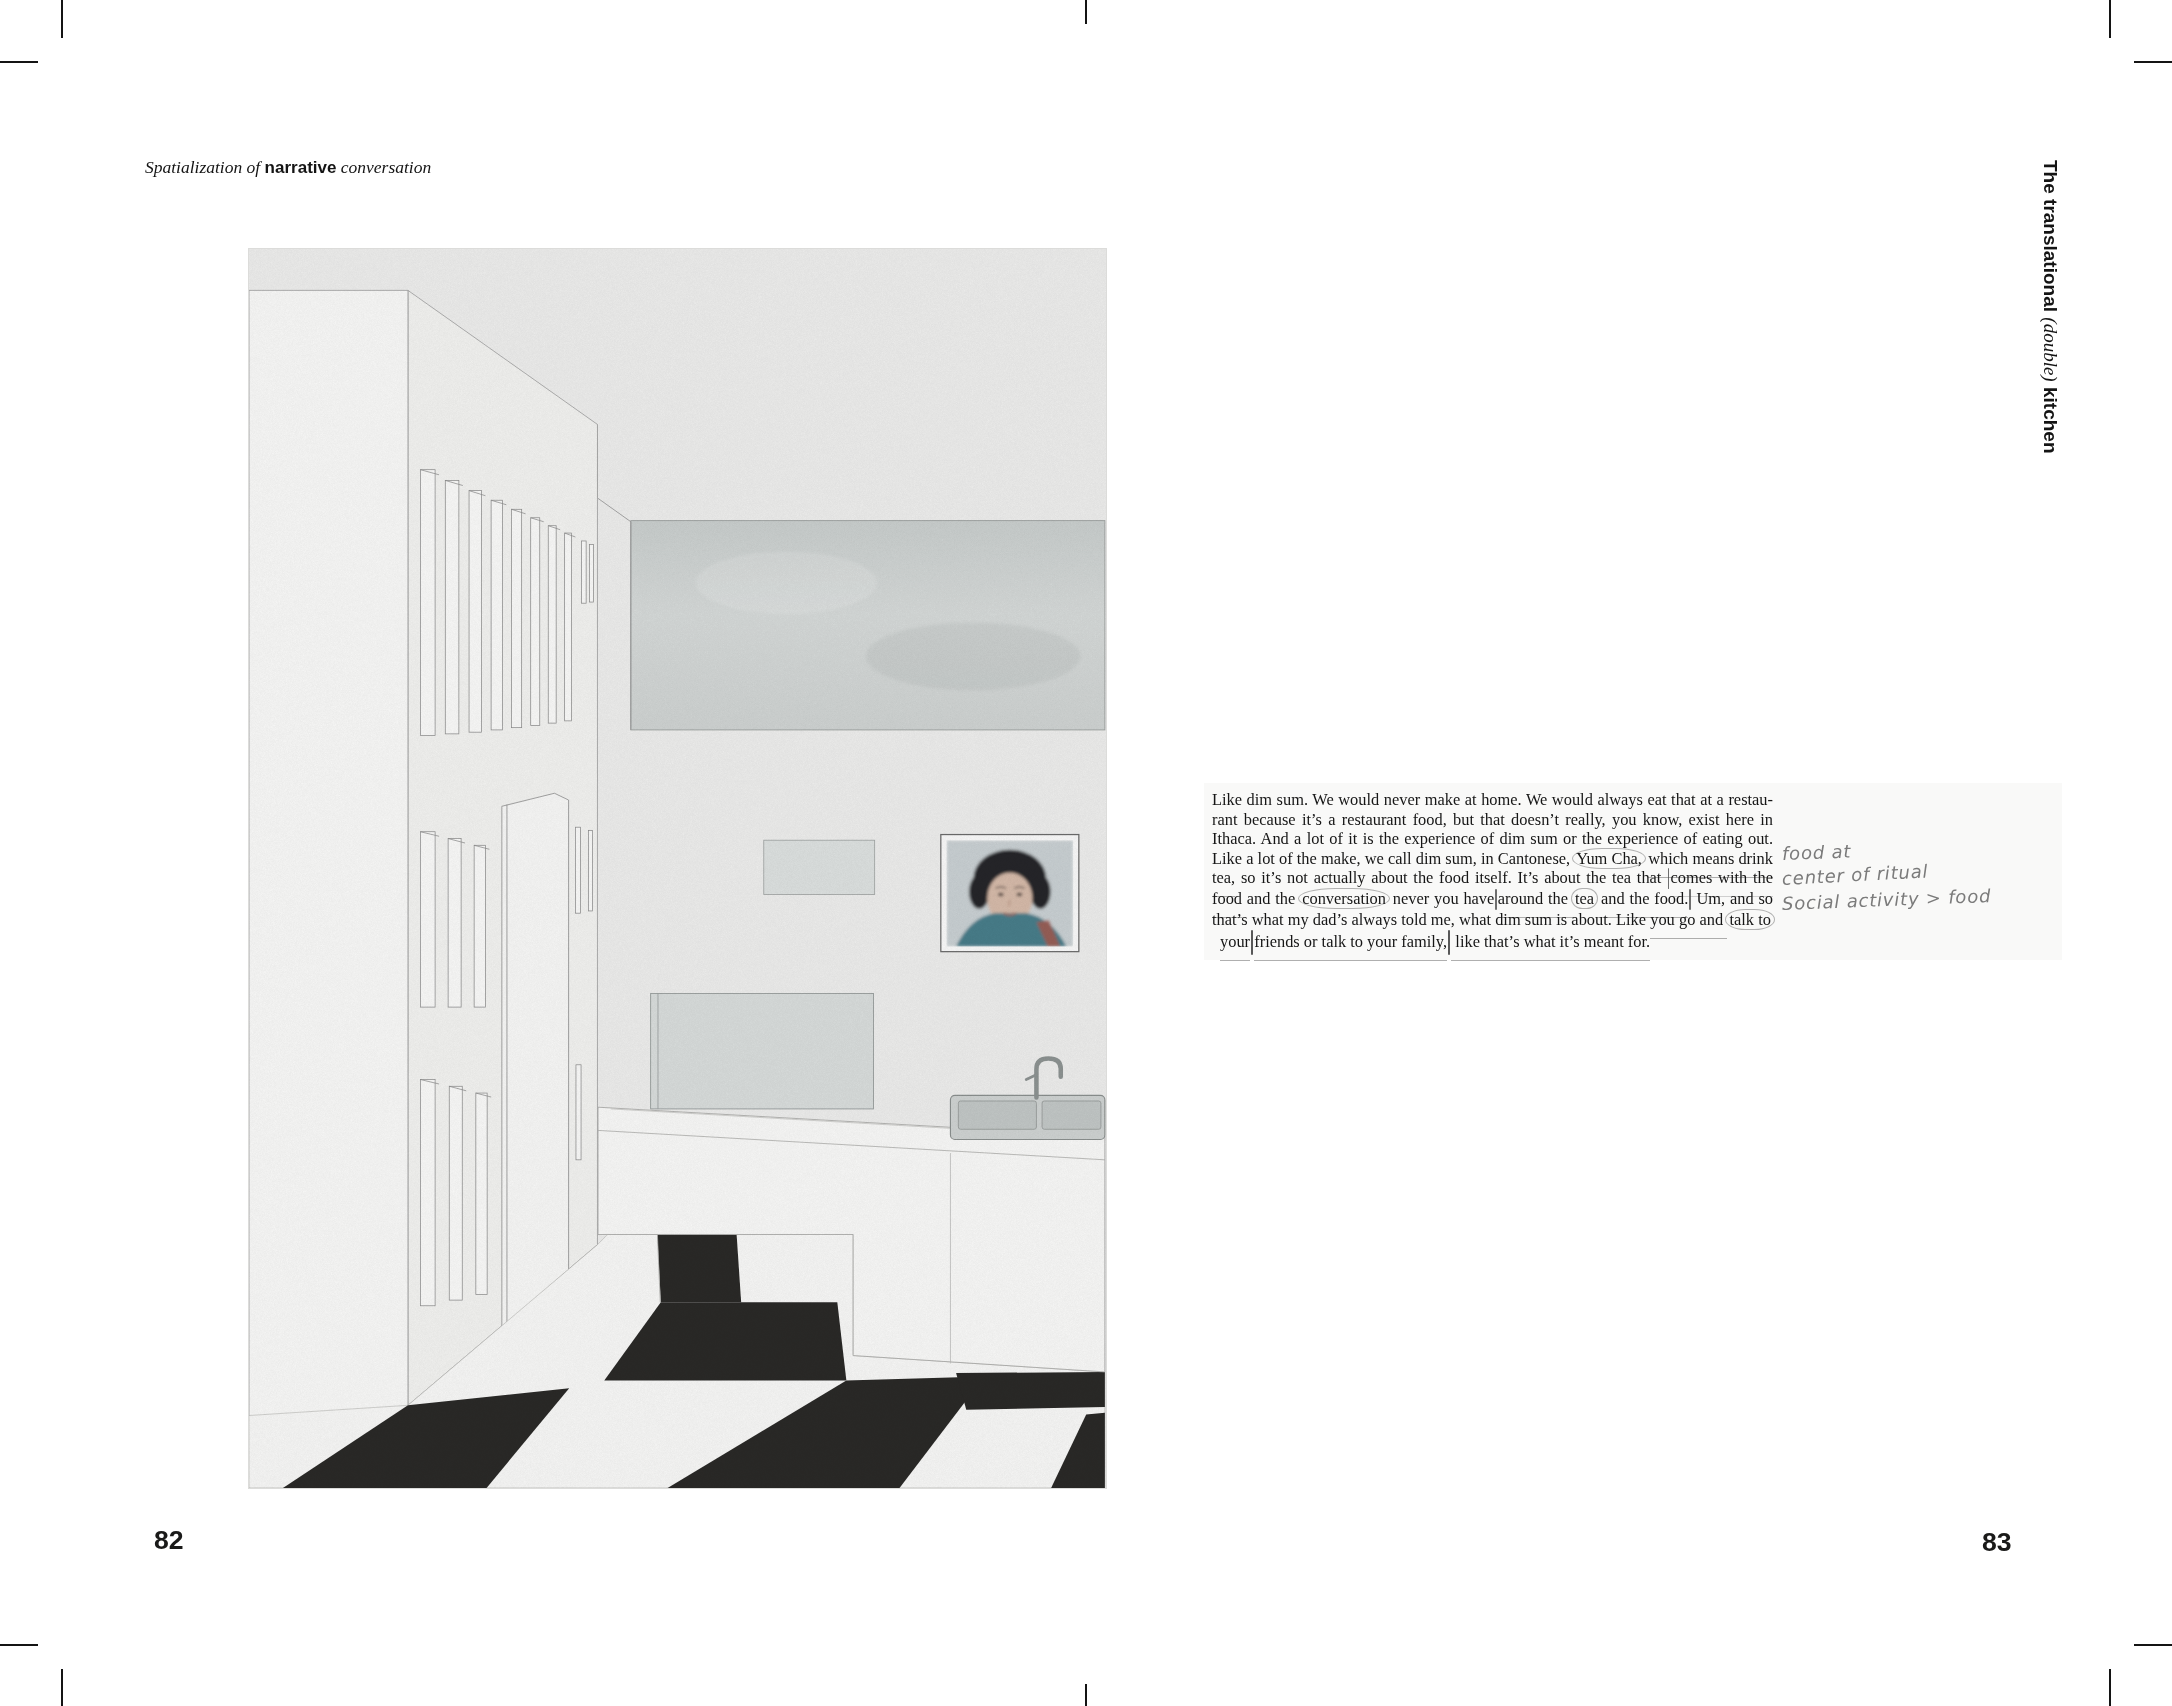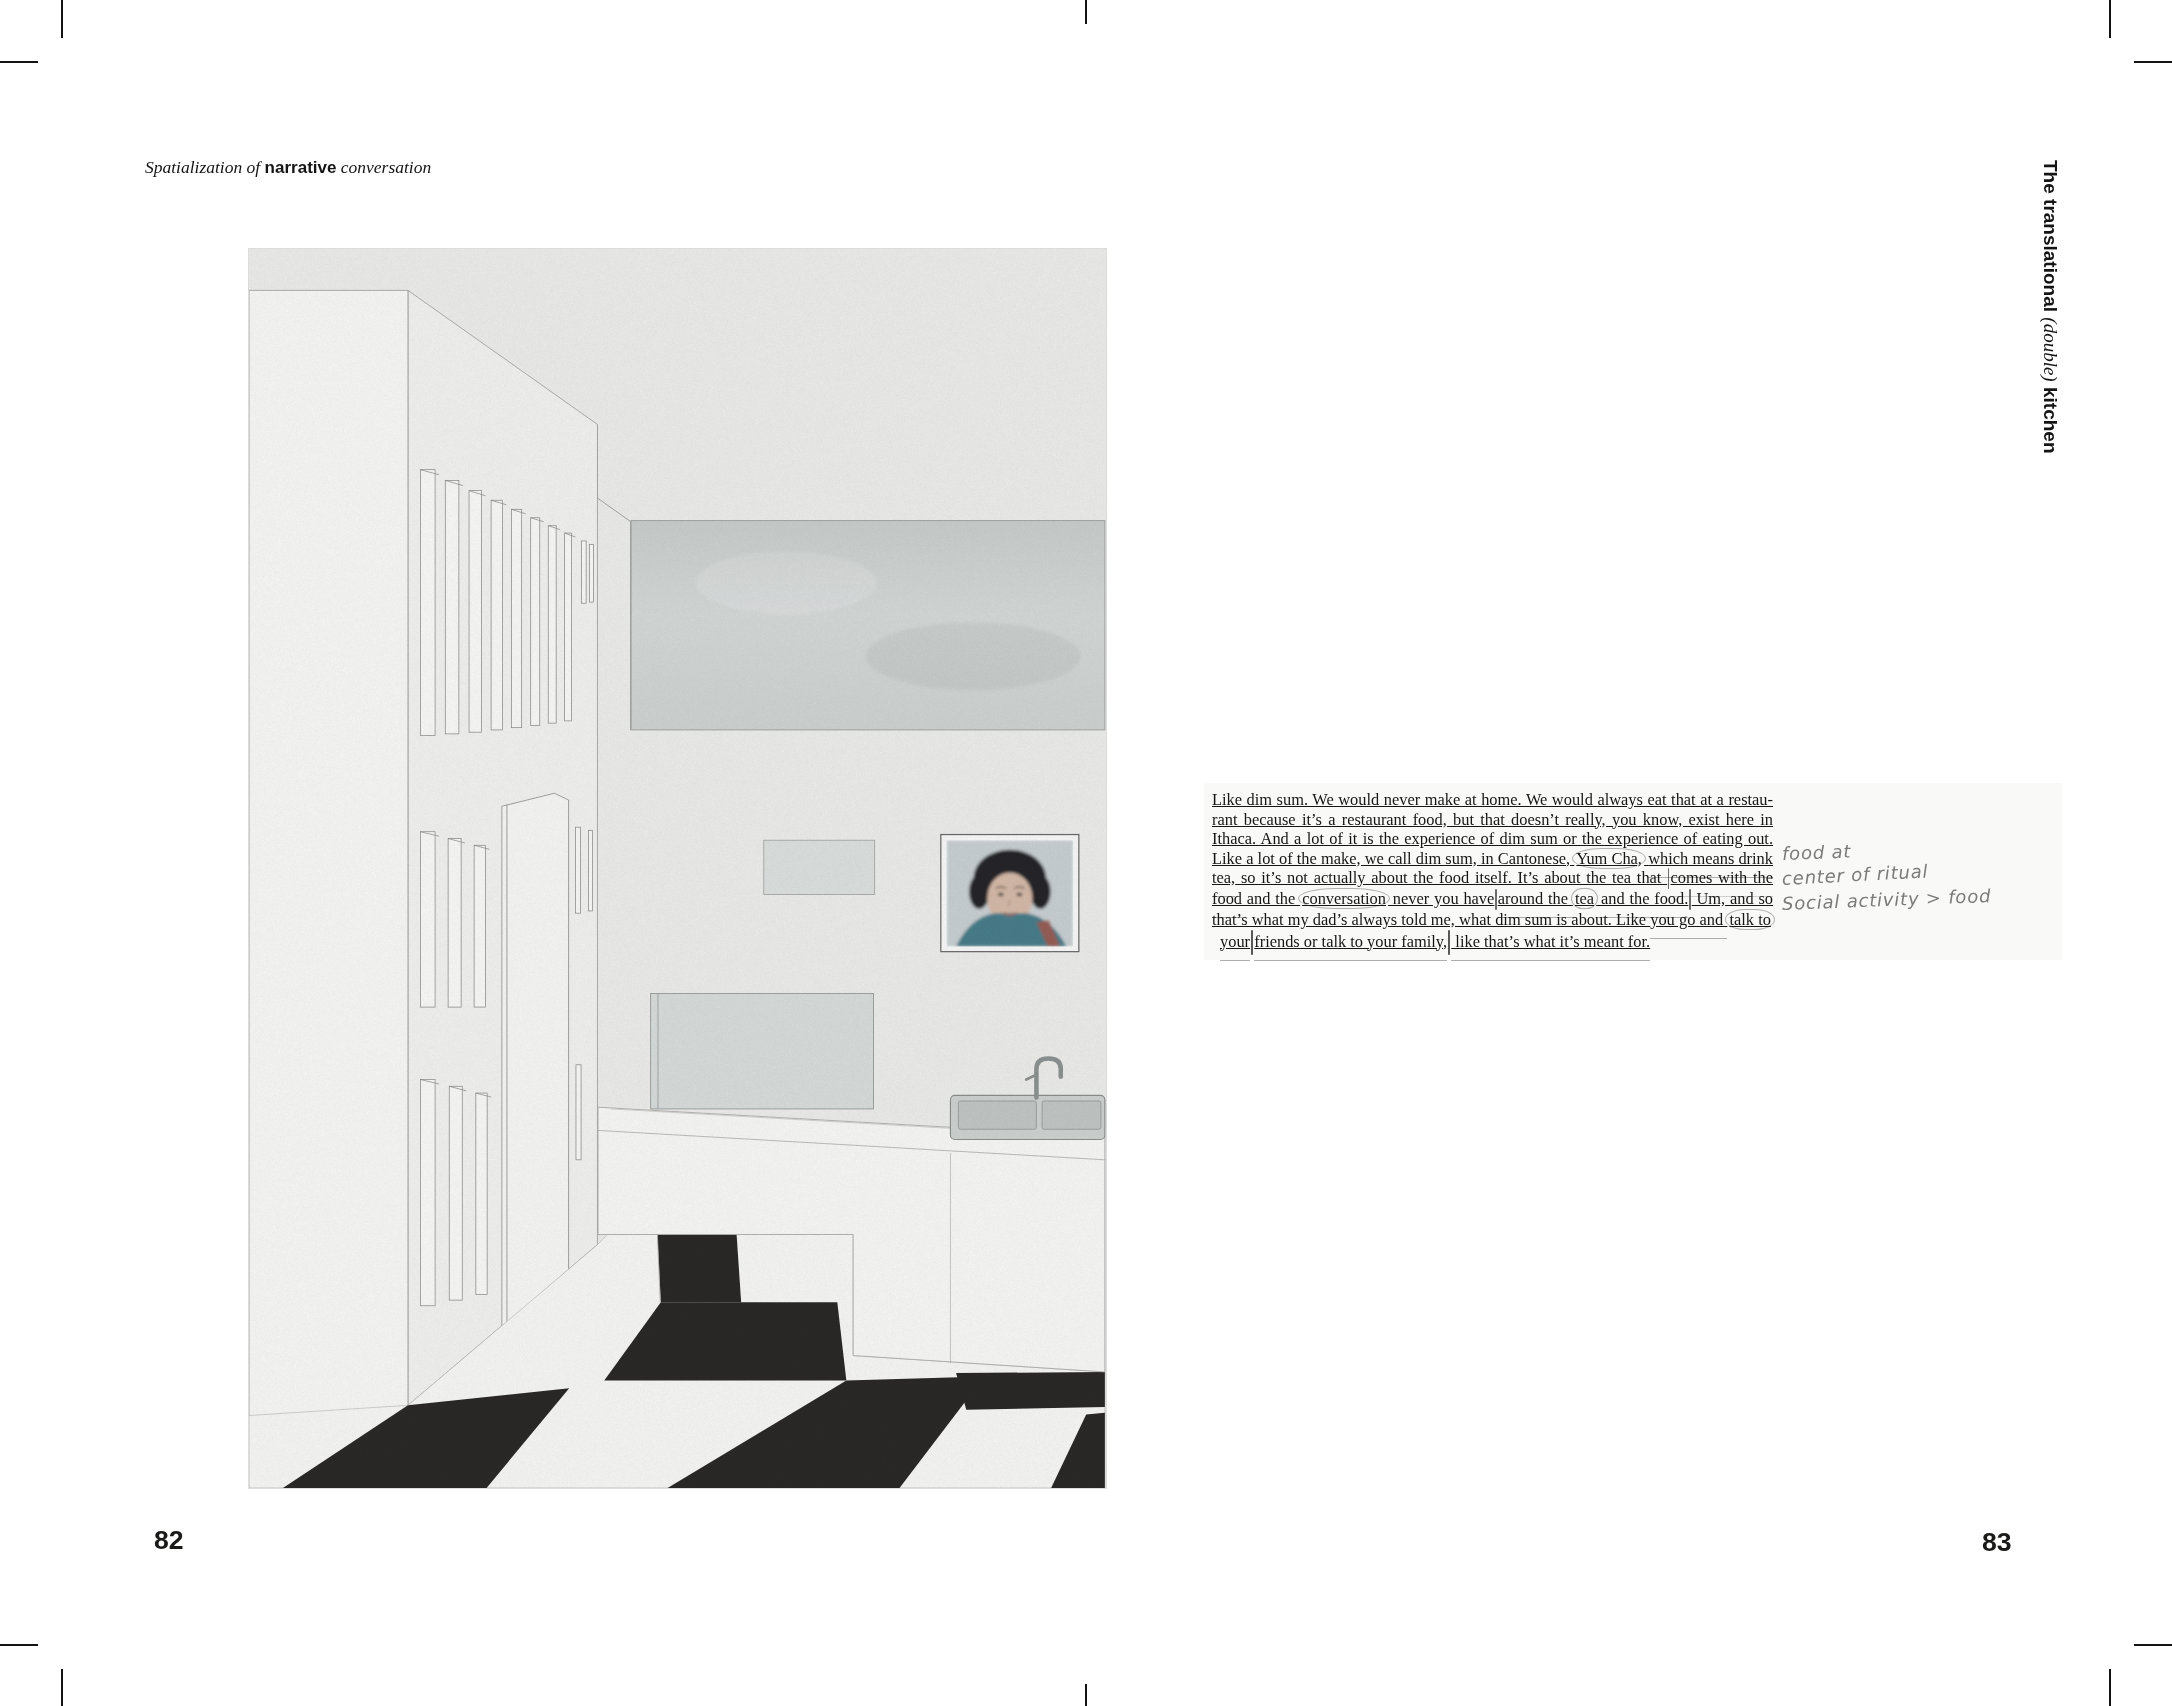--- a/index.html
+++ b/index.html
@@ -41,21 +41,21 @@
   
   .scanbg{
     position:absolute;left:1204px;top:783px;width:858px;height:177px;
     background:#f9f9f8;
   }
   .para{
     position:absolute;left:1212px;top:790px;width:561px;color:#161616;
   }
   .pline{
     font:16.4px/19.5px "Liberation Serif",serif;
-    text-align:justify;text-align-last:justify;white-space:normal;text-decoration:underline;
+    text-align:justify;text-align-last:justify;white-space:normal;
   }
   .pline.last{text-align-last:left;margin-left:8px;}
   
   .underline{border-bottom:1.7px solid rgba(122,122,122,.6);padding-bottom:9px;}
   .faint{border-bottom-color:rgba(140,140,140,.38);}
   .circled{
     border:1.4px solid rgba(118,118,118,.55);
     border-radius:50% / 62%;
     padding:0 3.4px;margin:15px -2.3px;
   }

